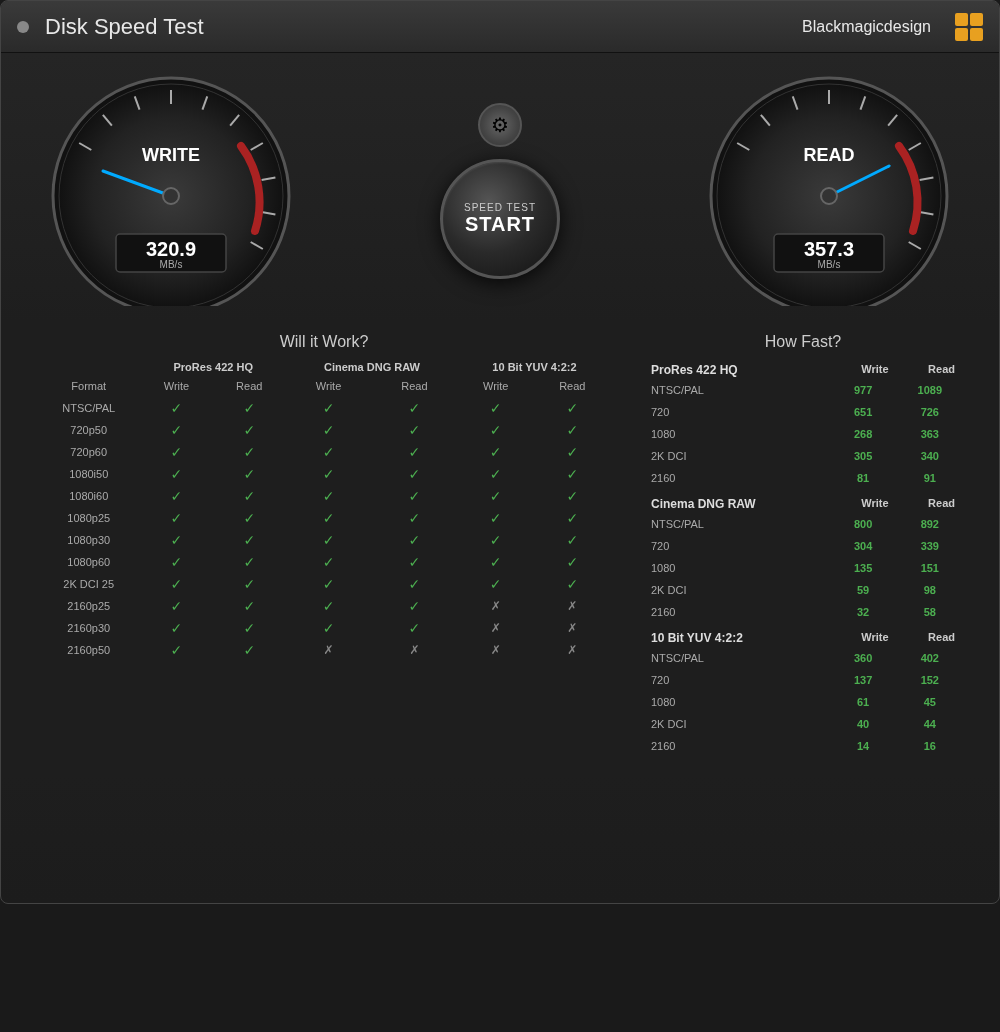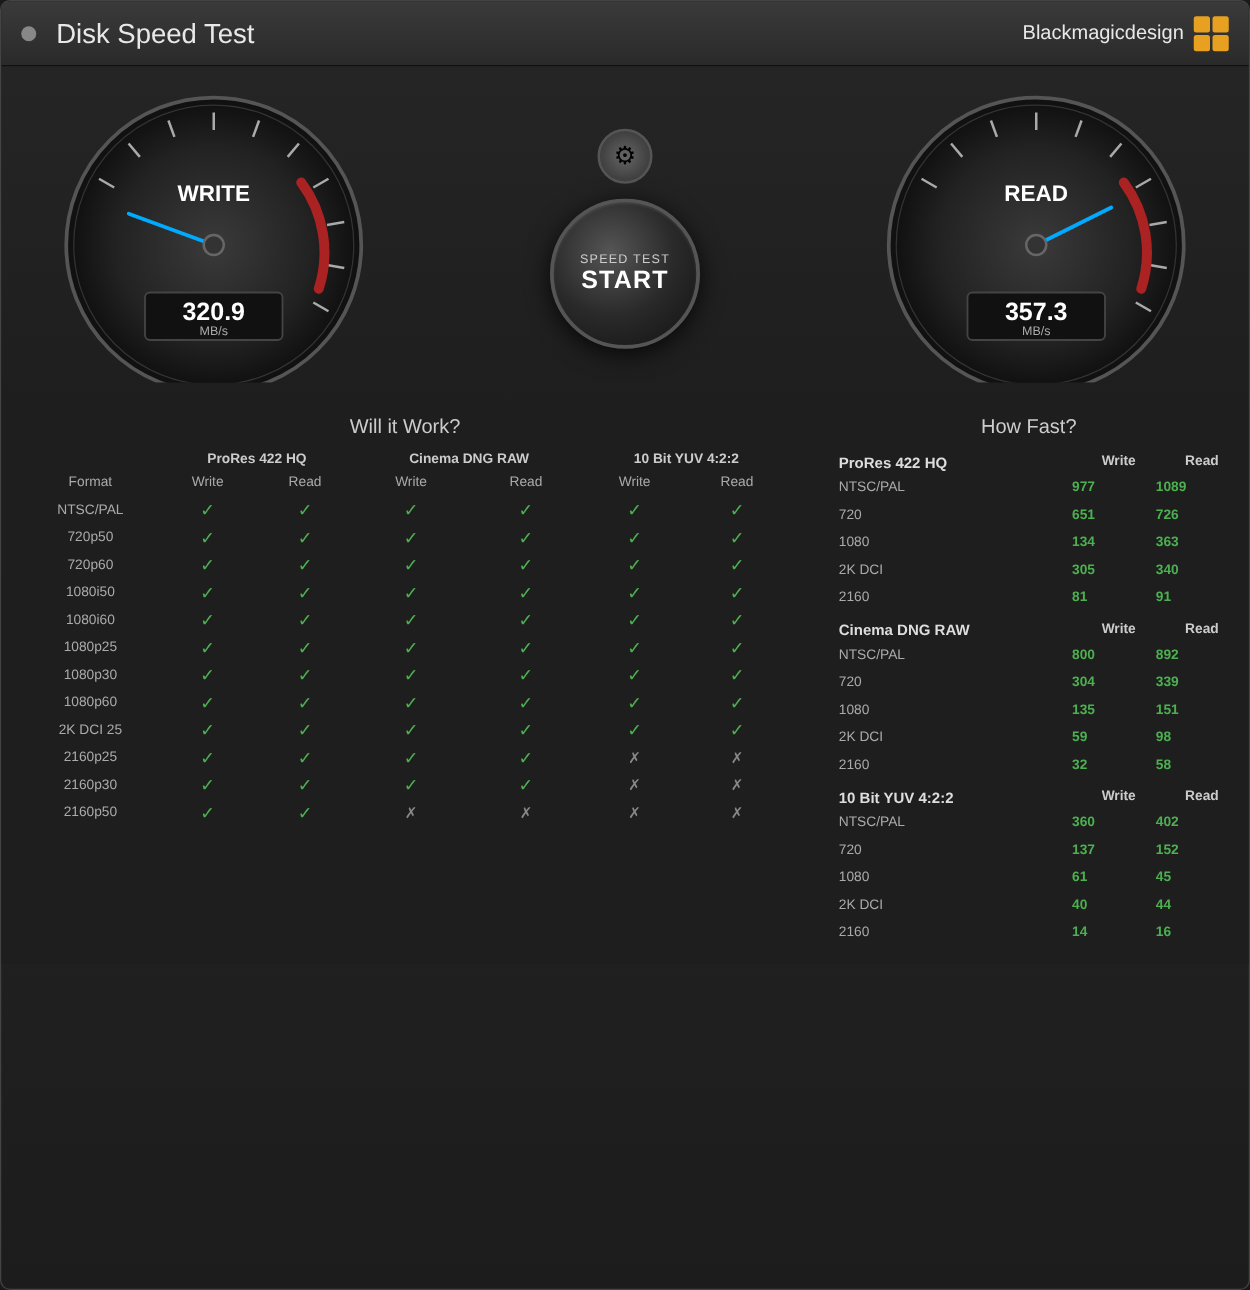--- a/index.html
+++ b/index.html
@@ -5,21 +5,21 @@
     * { margin: 0; padding: 0; box-sizing: border-box; }
     body {
       width: 1000px;
       height: 1032px;
       background: #1a1a1a;
       font-family: -apple-system, 'Helvetica Neue', Arial, sans-serif;
       overflow: hidden;
     }
     .window {
       width: 1000px;
-      height: 1032px;
+      height: 904px;
       background: linear-gradient(180deg, #2a2a2a 0%, #1c1c1c 100%);
       border: 1px solid #444;
       border-radius: 8px;
       overflow: hidden;
     }
     .title-bar {
       background: linear-gradient(180deg, #3a3a3a 0%, #2a2a2a 100%);
       height: 52px;
       display: flex;
       align-items: center;
@@ -40,21 +40,21 @@
       color: #e8e8e8;
       margin-left: 8px;
     }
     .logo {
       position: absolute;
       right: 16px;
       top: 50%;
       transform: translateY(-50%);
       display: flex;
       align-items: center;
-      gap: 8px;
+      gap: 24px;
     }
     .logo-text {
       color: #e8e8e8;
       font-size: 16px;
       font-weight: 300;
     }
     .logo-icon {
       display: grid;
       grid-template-columns: 1fr 1fr;
       grid-template-rows: 1fr 1fr;
@@ -124,21 +124,21 @@
     .start-btn-text {
       color: white;
       font-size: 20px;
       font-weight: bold;
       letter-spacing: 1px;
     }
     
     .tables-section {
       display: flex;
       gap: 12px;
-      padding: 10px 16px;
+      padding: 10px 36px;
       background: #1e1e1e;
     }
     
     .left-table {
       flex: 1;
       margin-right: 20px;
     }
     .section-title {
       font-size: 16px;
       color: #ccc;
@@ -188,21 +188,21 @@
     }
     .right-data-table th.section-header {
       color: #ddd;
       font-weight: bold;
       text-align: left;
       font-size: 12px;
       padding-top: 4px;
     }
     .right-data-table td {
       padding: 2px 8px;
-      text-align: left;
+      text-align: center;
       font-size: 11px;
       height: 22px;
     }
     .right-data-table td.row-label {
       text-align: left;
       color: #aaa;
     }
     .val-green { color: #4caf50; font-weight: bold; }
     .col-header-right { color: #ccc; text-align: right; }
     .divider-row td { height: 4px; }
@@ -462,21 +462,21 @@
       <td class="val-green">977</td>
       <td class="val-green">1089</td>
     </tr>
             <tr>
       <td class="row-label">720</td>
       <td class="val-green">651</td>
       <td class="val-green">726</td>
     </tr>
             <tr>
       <td class="row-label">1080</td>
-      <td class="val-green">134</td>
+      <td class="val-green">268</td>
       <td class="val-green">363</td>
     </tr>
             <tr>
       <td class="row-label">2K DCI</td>
       <td class="val-green">305</td>
       <td class="val-green">340</td>
     </tr>
             <tr>
       <td class="row-label">2160</td>
       <td class="val-green">81</td>

